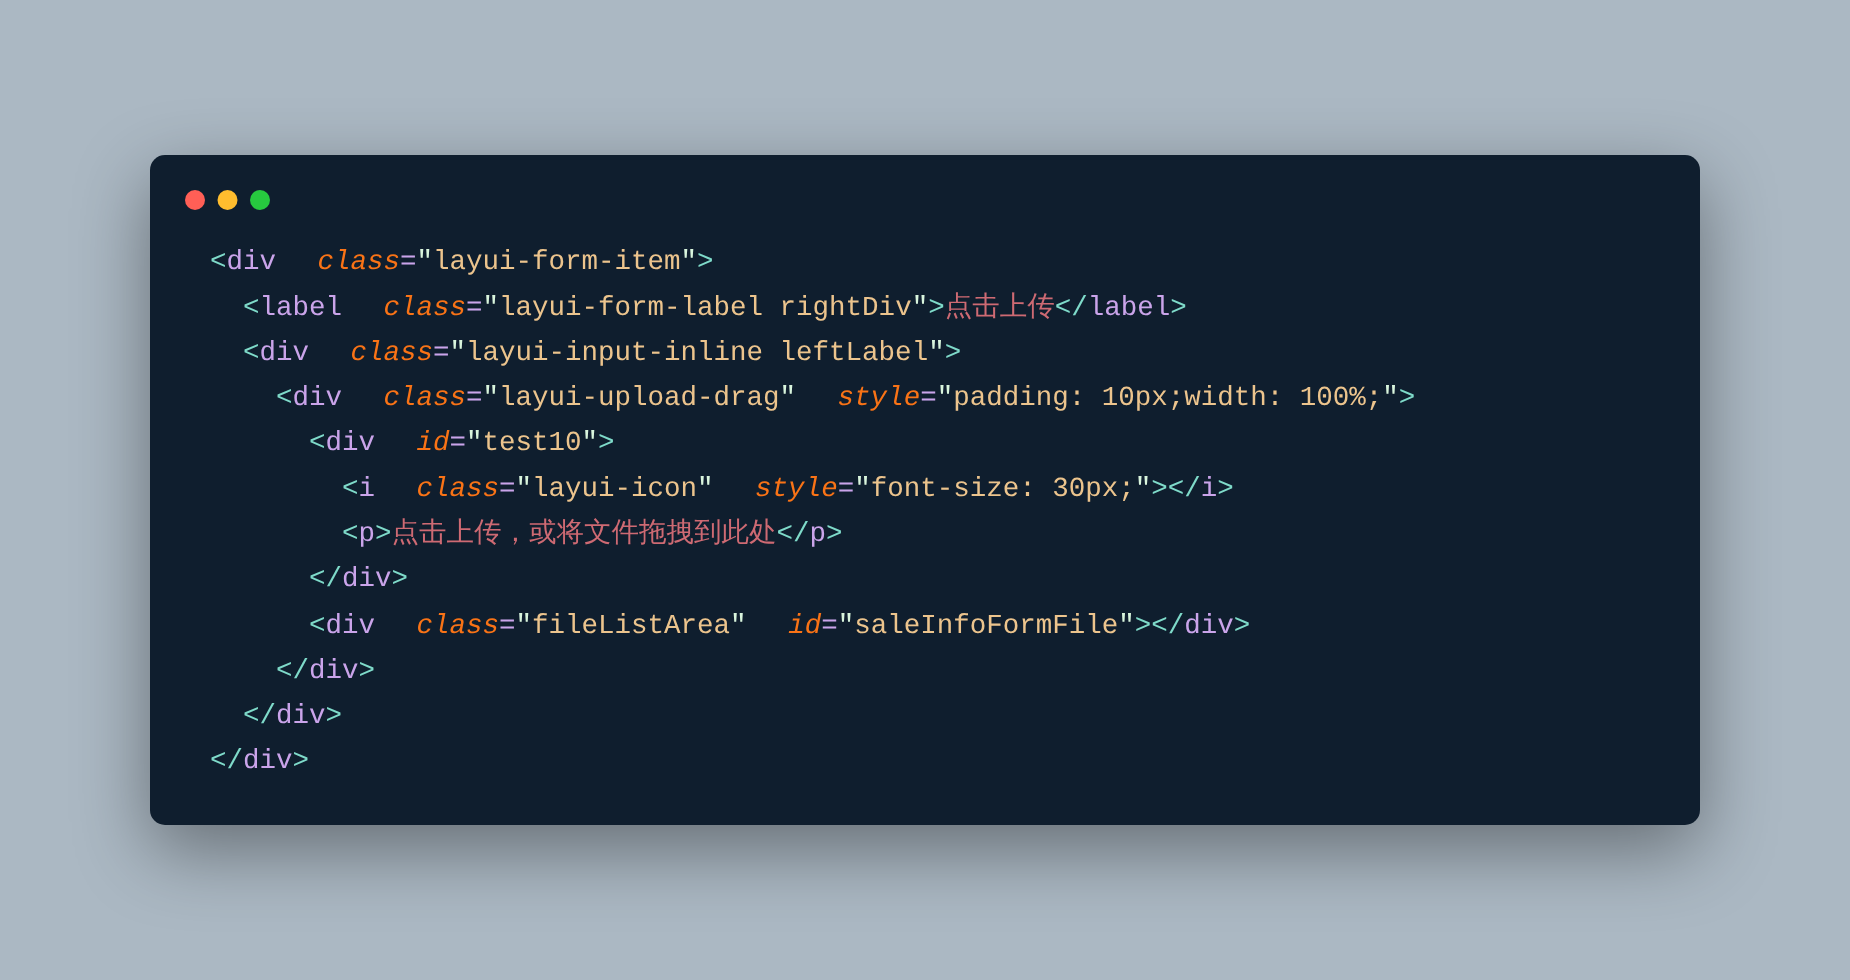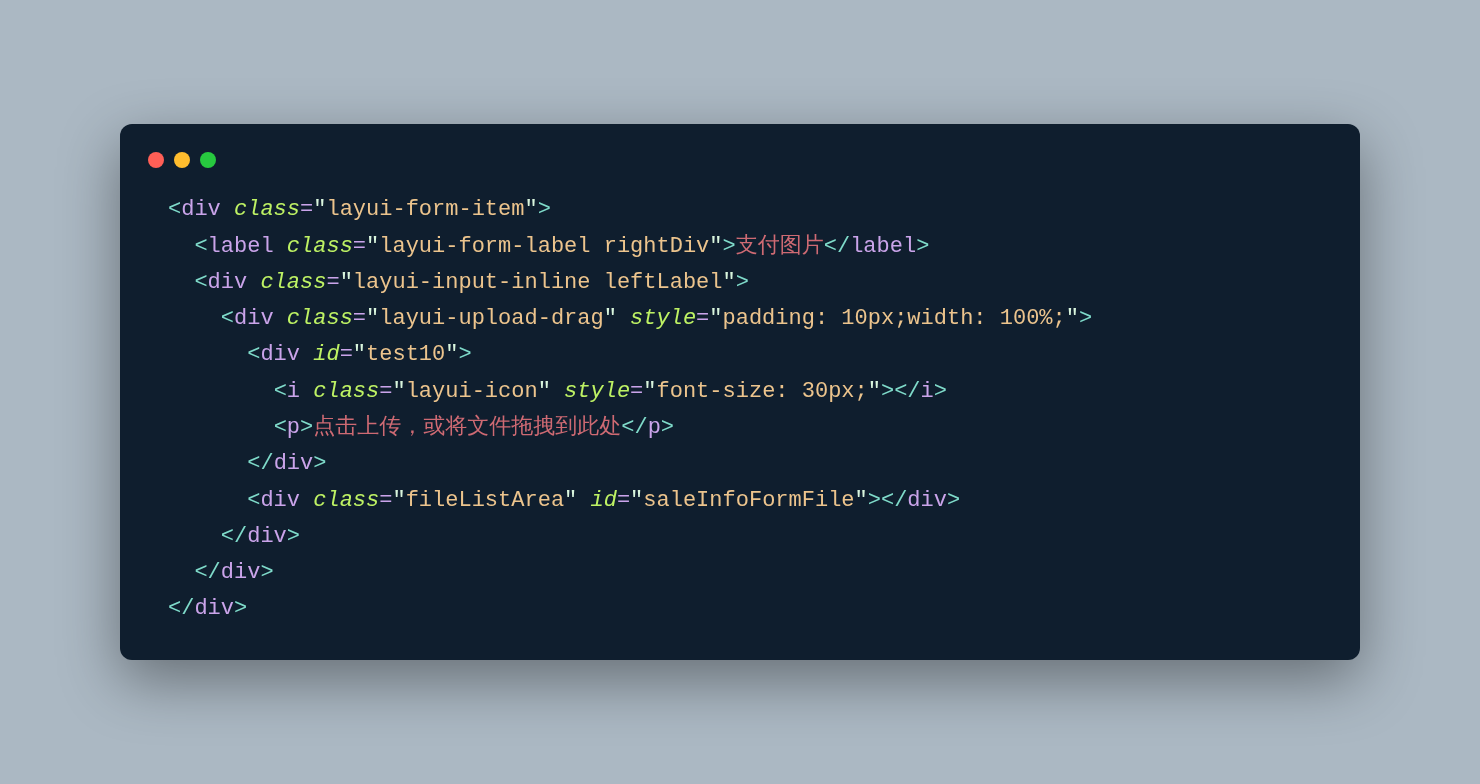--- a/index.html
+++ b/index.html
@@ -34,38 +34,38 @@
   .dot.green { background: #27c93f; }
   .code {
     padding: 0 48px;
     font-size: 22px;
     line-height: 1.65;
     white-space: pre;
     color: #d6deeb;
   }
   .punc { color: #7fdbca; }
   .tag { color: #caa4ea; }
-  .attr { color: #bef264; font-style: italic; }
+  .attr { color: #f97316; font-style: italic; margin-left: 20px; }
   .eq { color: #caa4ea; }
   .str { color: #ecc48d; text-align: center; }
   .quote { color: #d9f5dd; }
   .text { color: #ce6a73; }
   .glyph { color: #d6deeb; }
 </style>
 </head>
 <body>
 
 <div class="window">
   <div class="titlebar">
     <div class="dot red"></div>
     <div class="dot yellow"></div>
     <div class="dot green"></div>
   </div>
   <div class="code" id="code-area"><span class="punc">&lt;</span><span class="tag">div</span> <span class="attr">class</span><span class="eq">=</span><span class="quote">"</span><span class="str">layui-form-item</span><span class="quote">"</span><span class="punc">&gt;</span>
-  <span class="punc">&lt;</span><span class="tag">label</span> <span class="attr">class</span><span class="eq">=</span><span class="quote">"</span><span class="str">layui-form-label rightDiv</span><span class="quote">"</span><span class="punc">&gt;</span><span class="text">支付图片</span><span class="punc">&lt;/</span><span class="tag">label</span><span class="punc">&gt;</span>
+  <span class="punc">&lt;</span><span class="tag">label</span> <span class="attr">class</span><span class="eq">=</span><span class="quote">"</span><span class="str">layui-form-label rightDiv</span><span class="quote">"</span><span class="punc">&gt;</span><span class="text">点击上传</span><span class="punc">&lt;/</span><span class="tag">label</span><span class="punc">&gt;</span>
   <span class="punc">&lt;</span><span class="tag">div</span> <span class="attr">class</span><span class="eq">=</span><span class="quote">"</span><span class="str">layui-input-inline leftLabel</span><span class="quote">"</span><span class="punc">&gt;</span>
     <span class="punc">&lt;</span><span class="tag">div</span> <span class="attr">class</span><span class="eq">=</span><span class="quote">"</span><span class="str">layui-upload-drag</span><span class="quote">"</span> <span class="attr">style</span><span class="eq">=</span><span class="quote">"</span><span class="str">padding: 10px;width: 100%;</span><span class="quote">"</span><span class="punc">&gt;</span>
       <span class="punc">&lt;</span><span class="tag">div</span> <span class="attr">id</span><span class="eq">=</span><span class="quote">"</span><span class="str">test10</span><span class="quote">"</span><span class="punc">&gt;</span>
         <span class="punc">&lt;</span><span class="tag">i</span> <span class="attr">class</span><span class="eq">=</span><span class="quote">"</span><span class="str">layui-icon</span><span class="quote">"</span> <span class="attr">style</span><span class="eq">=</span><span class="quote">"</span><span class="str">font-size: 30px;</span><span class="quote">"</span><span class="punc">&gt;</span><span class="glyph"></span><span class="punc">&lt;/</span><span class="tag">i</span><span class="punc">&gt;</span>
         <span class="punc">&lt;</span><span class="tag">p</span><span class="punc">&gt;</span><span class="text">点击上传，或将文件拖拽到此处</span><span class="punc">&lt;/</span><span class="tag">p</span><span class="punc">&gt;</span>
       <span class="punc">&lt;/</span><span class="tag">div</span><span class="punc">&gt;</span>
       <span class="punc">&lt;</span><span class="tag">div</span> <span class="attr">class</span><span class="eq">=</span><span class="quote">"</span><span class="str">fileListArea</span><span class="quote">"</span> <span class="attr">id</span><span class="eq">=</span><span class="quote">"</span><span class="str">saleInfoFormFile</span><span class="quote">"</span><span class="punc">&gt;</span><span class="text"></span><span class="punc">&lt;/</span><span class="tag">div</span><span class="punc">&gt;</span>
     <span class="punc">&lt;/</span><span class="tag">div</span><span class="punc">&gt;</span>
   <span class="punc">&lt;/</span><span class="tag">div</span><span class="punc">&gt;</span>
 <span class="punc">&lt;/</span><span class="tag">div</span><span class="punc">&gt;</span></div>

